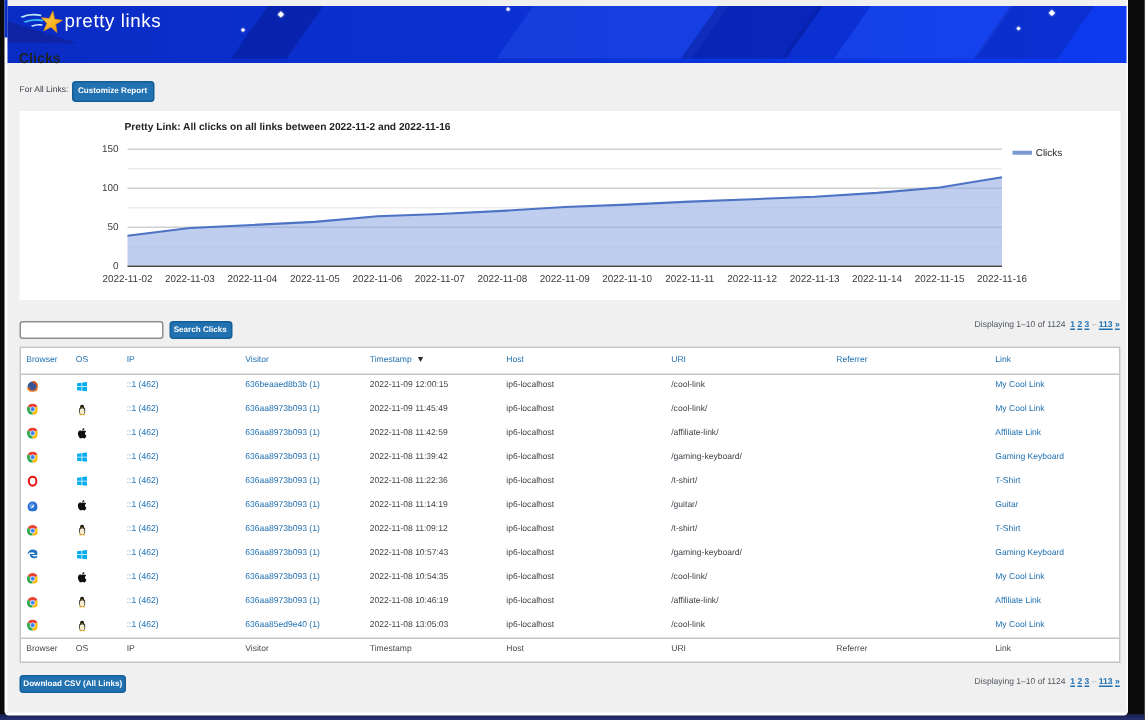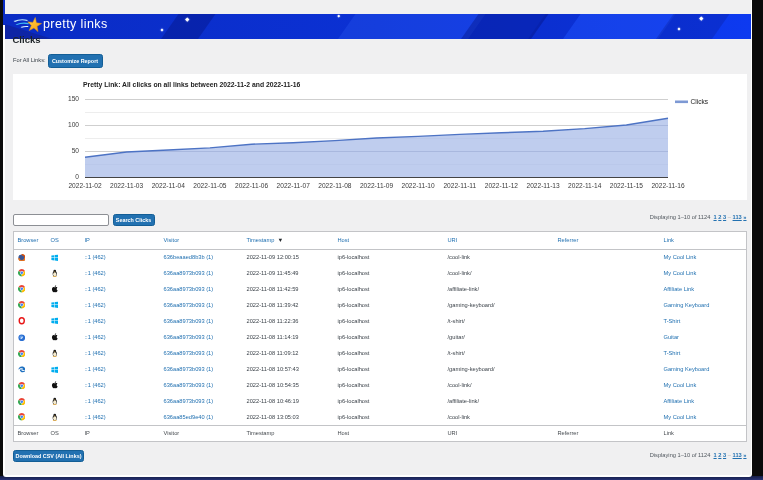--- a/index.html
+++ b/index.html
@@ -1,20 +1,20 @@
 <!DOCTYPE html>
 <html><head><meta charset="utf-8">
 <style>
 *{box-sizing:border-box;margin:0;padding:0}
 html,body{width:763px;height:480px;background:#0b0b0b;overflow:hidden;font-family:"Liberation Sans",sans-serif;position:relative}
 .abs{position:absolute}
 #botbar{left:0;top:475.5px;width:763px;height:4.5px;background:linear-gradient(#151d45,#283275)}
 #winb{left:3px;top:0;width:749px;height:476.5px;background:#fff;border-radius:0 0 3px 3px}
 #page{left:4.5px;top:0;width:746px;height:474.5px;background:#f0f0f1;overflow:hidden}
-#banner{left:4.5px;top:14px;width:746px;height:25px;background:linear-gradient(90deg,#0a2cc4 0%,#0b31d4 50%,#0d3af0 100%);overflow:hidden}
+#banner{left:4.5px;top:4px;width:746px;height:38px;background:linear-gradient(90deg,#0a2cc4 0%,#0b31d4 50%,#0d3af0 100%);overflow:hidden}
 #banner .band{position:absolute;top:-5px;height:40px;transform:skewX(-35deg)}
 .spark{position:absolute;background:#fff;transform:rotate(45deg);box-shadow:0 0 1.5px rgba(255,255,255,.8)}
 #plogo{position:absolute;left:7px;top:0.5px}
 #ptxt{position:absolute;left:38.5px;top:3px;color:#fff;font-size:12.5px;font-weight:400;letter-spacing:.4px}
 #h1{left:12.5px;top:33.5px;font-size:9.5px;font-weight:600;color:#1d2327}
 #forall{left:13px;top:57px;font-size:5.7px;font-weight:400;color:#3c434a}
 .bluebtn{background:#2271b1;border:1px solid #135e96;border-radius:2.5px;color:#fff;font-weight:600;text-align:center;font-family:"Liberation Sans",sans-serif}
 #custbtn{left:47.5px;top:53.5px;width:55px;height:14px;font-size:5.4px;line-height:12.5px}
 #chartbox{left:13px;top:74px;width:733.5px;height:126px;background:#fff;overflow:hidden}
 #searchin{left:13px;top:213.5px;width:96px;height:12px;background:#fff;border:1px solid #8c8f94;border-radius:2px}

